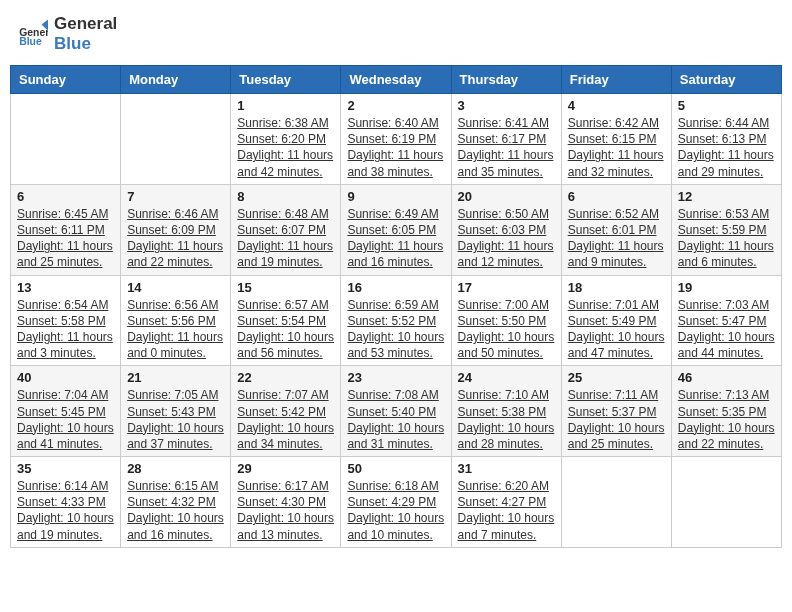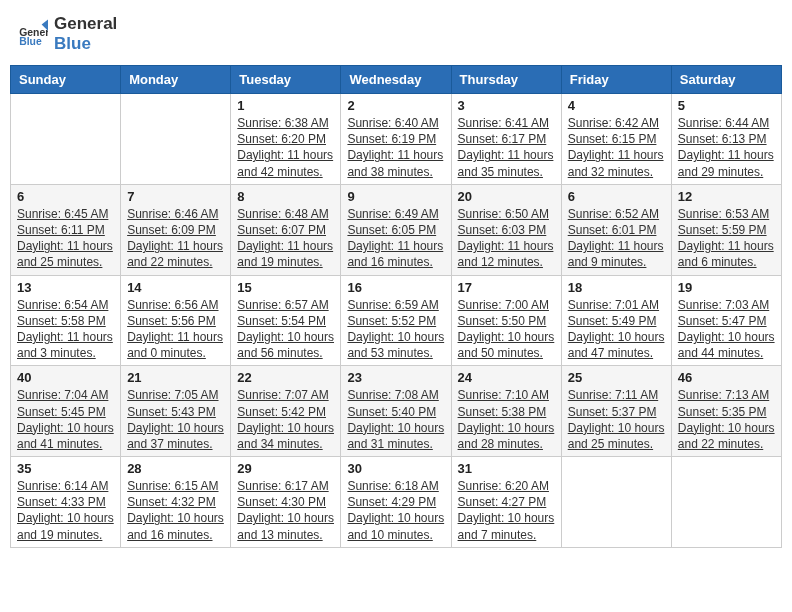--- a/index.html
+++ b/index.html
@@ -298,21 +298,21 @@
           </div>
         </td>
         <td>
           <div class="cell-content">
             <span class="day-number">29</span>
             <div class="day-detail">Sunrise: 6:17 AM<br>Sunset: 4:30 PM<br>Daylight: 10 hours and 13 minutes.</div>
           </div>
         </td>
         <td>
           <div class="cell-content">
-            <span class="day-number">30</span>
+            <span class="day-number">50</span>
             <div class="day-detail">Sunrise: 6:18 AM<br>Sunset: 4:29 PM<br>Daylight: 10 hours and 10 minutes.</div>
           </div>
         </td>
         <td>
           <div class="cell-content">
             <span class="day-number">31</span>
             <div class="day-detail">Sunrise: 6:20 AM<br>Sunset: 4:27 PM<br>Daylight: 10 hours and 7 minutes.</div>
           </div>
         </td>
         <td class="empty-cell"></td>

